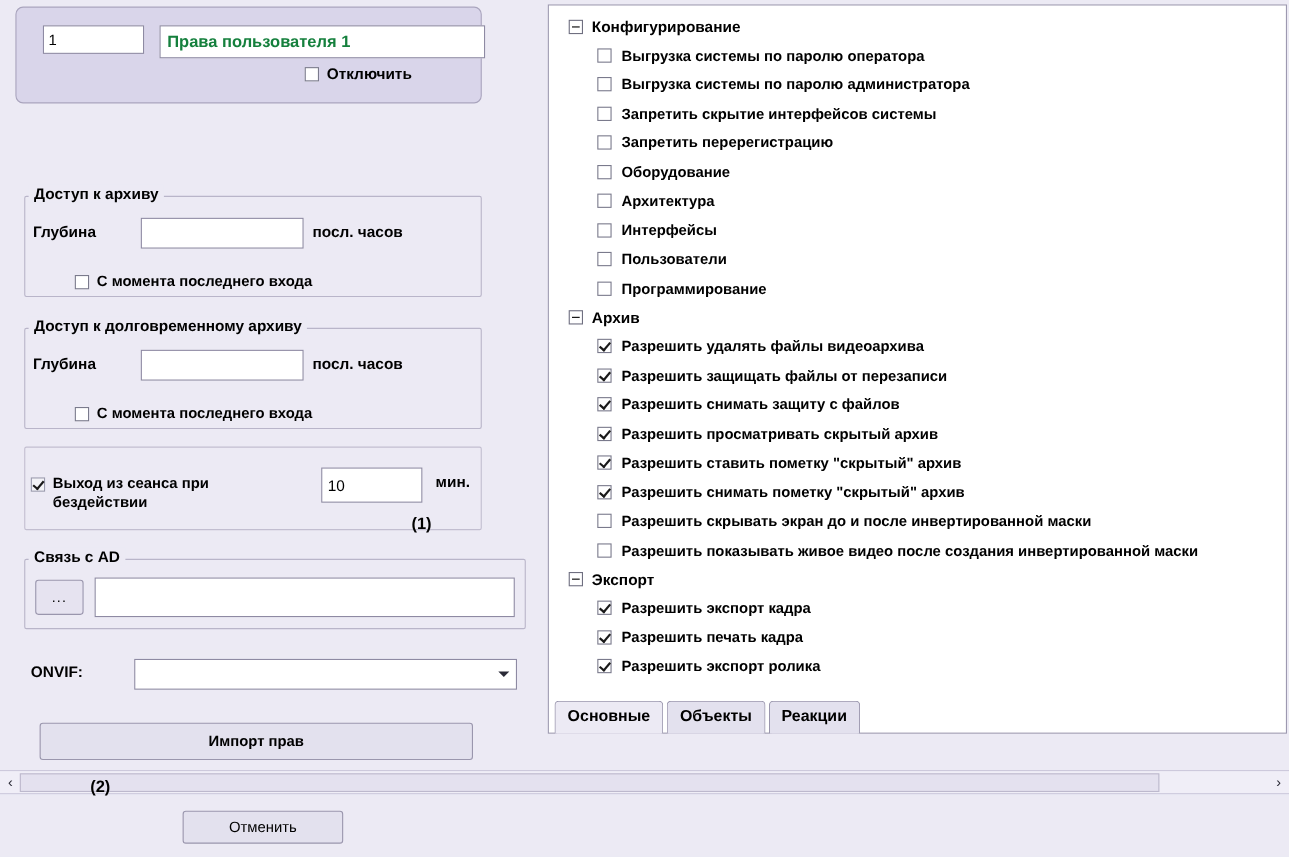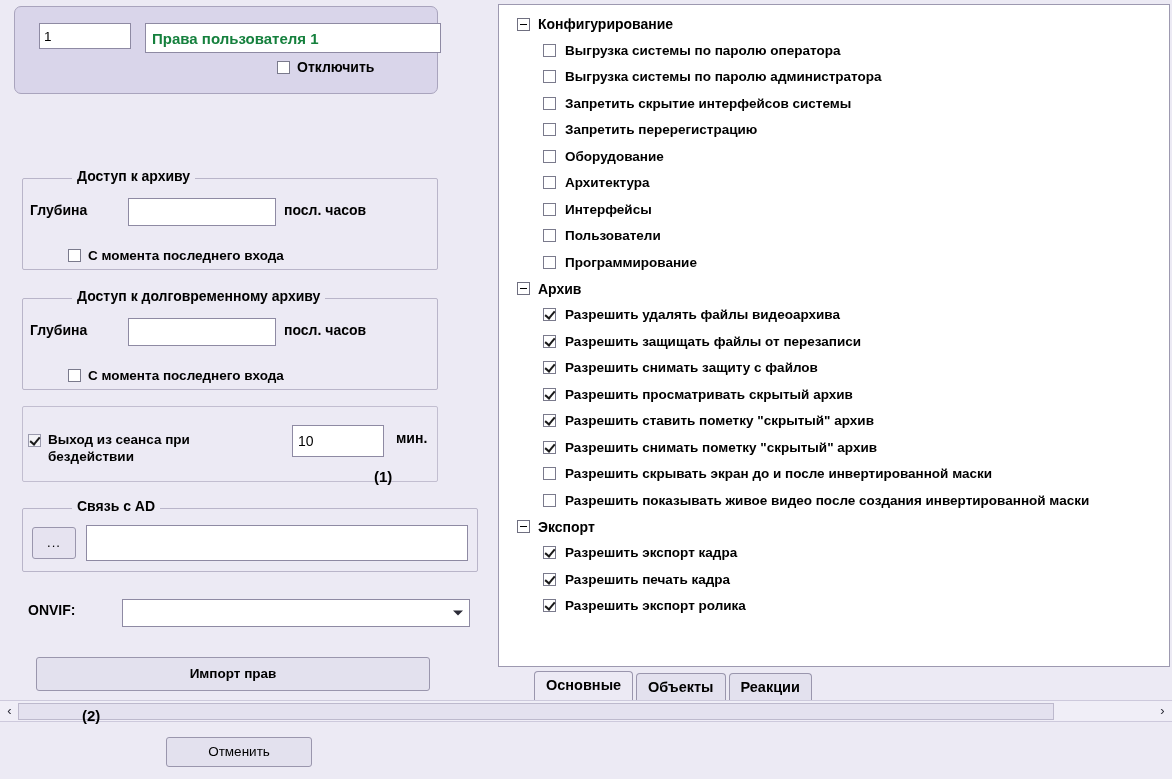--- a/index.html
+++ b/index.html
@@ -122,42 +122,41 @@
     box-sizing: border-box;
     background: transparent;
   }
   .group-title {
     position: absolute;
     background: #eceaf4;
     padding: 0 5px;
     font-weight: bold;
     font-size: 14px;
     white-space: nowrap;
-    margin-left: 46px;
   }
   .sub-label {
     position: absolute;
     font-weight: bold;
     font-size: 14px;
     white-space: nowrap;
   }
   .txt-input {
     position: absolute;
     background: #fff;
     border: 1px solid #8e8aa3;
     box-sizing: border-box;
     font-size: 13.5px;
     padding: 3px 5px;
     font-family: "Liberation Sans", sans-serif;
     color: #000;
   }
   .chk-line {
     position: absolute;
     display: flex;
-    align-items: center;
+    align-items: flex-end;
     gap: 7px;
     font-size: 13.5px;
     white-space: nowrap;
   }
   .chk-line .t {
     font-weight: bold;
     font-size: 13.5px;
   }
 
   .button {
@@ -295,25 +294,23 @@
     padding-left: 44px;
     gap: 9px;
     font-size: 13.5px;
   }
   .tree-item .t { font-weight: bold; }
 
   
   .tabs {
     position: absolute;
     left: 504px;
-    top: 671px;
+    top: 637px;
     display: flex;
-    align-items: flex-end;
     gap: 3px;
-    margin-left: 30px;
   }
   .tab {
     background: #e3e1ee;
     border: 1px solid #9a96ad;
     border-bottom: none;
     border-radius: 4px 4px 0 0;
     padding: 5px 11px 6px 11px;
     font-size: 14.5px;
     font-weight: bold;
     color: #000;

